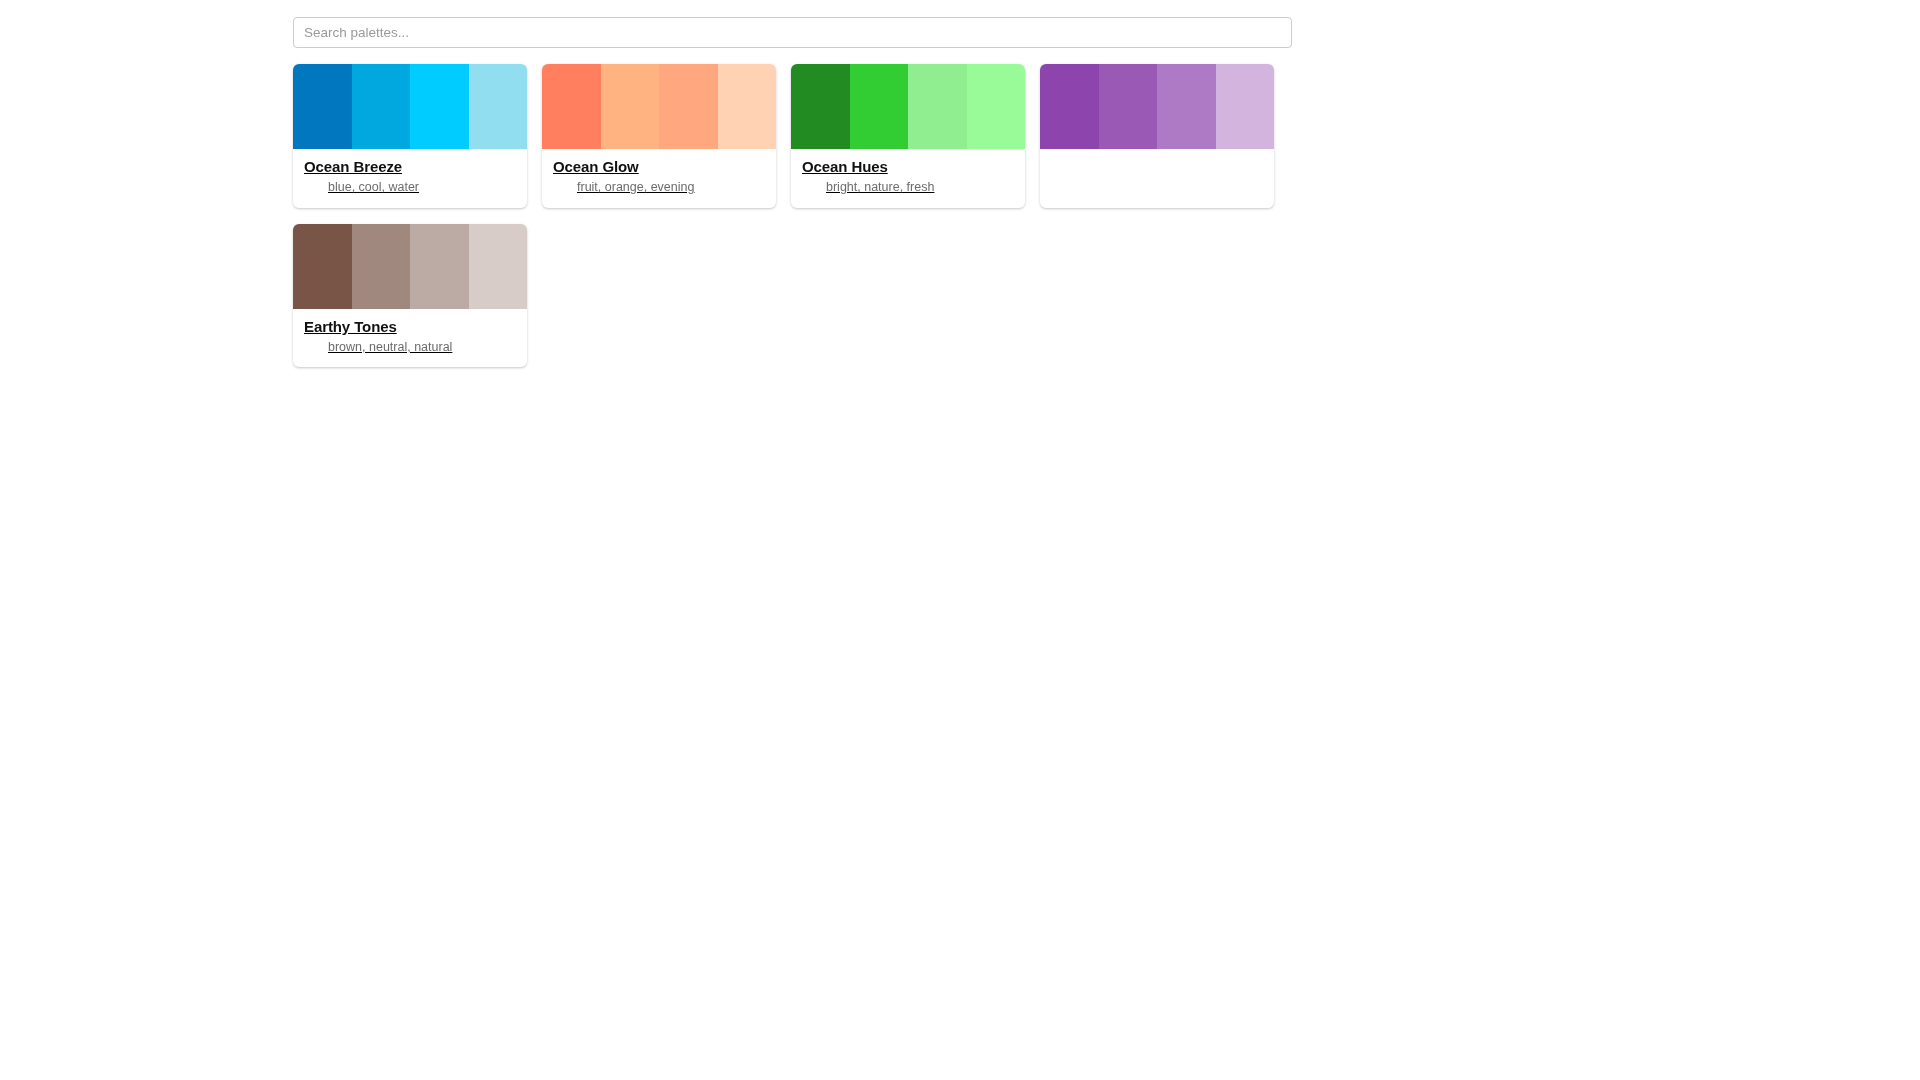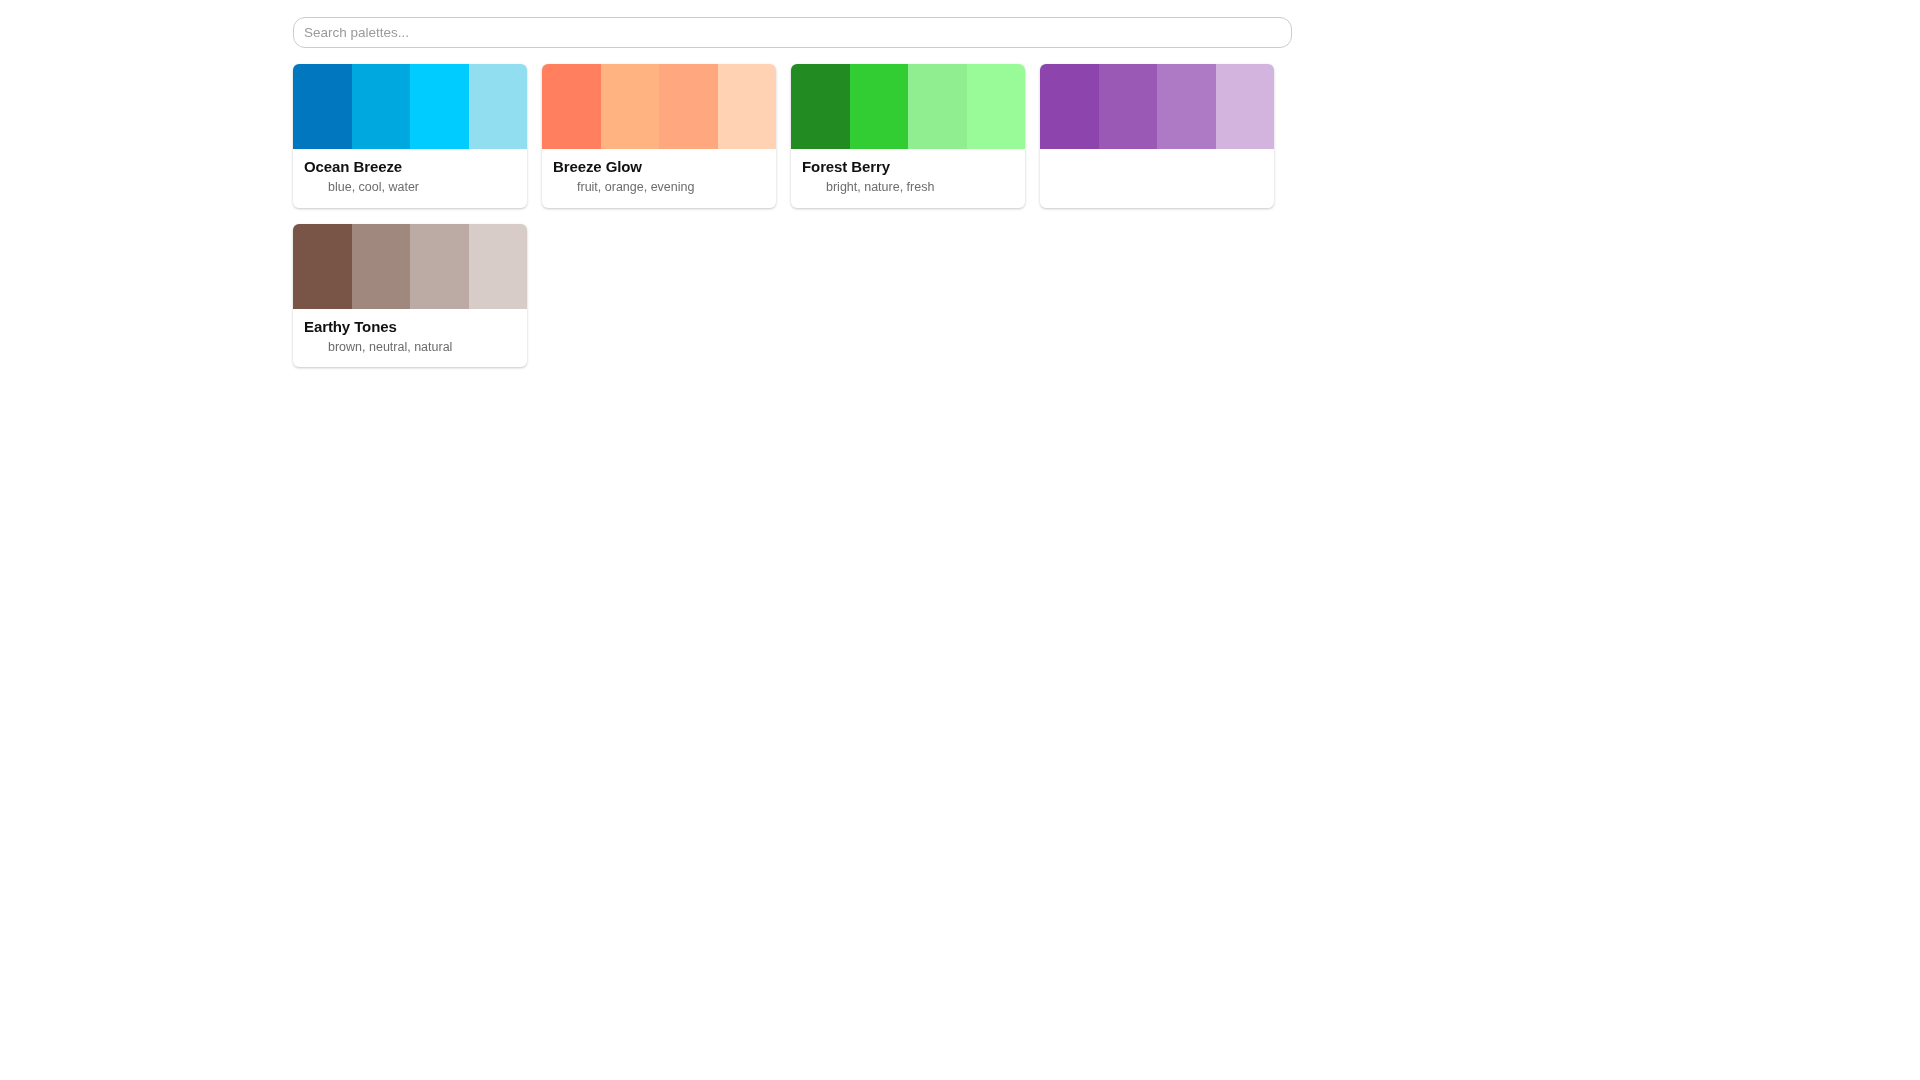--- a/index.html
+++ b/index.html
@@ -26,21 +26,21 @@
     position: absolute;
     left: 293px;
     top: 17px;
     width: 999px;
     height: 31px;
   }
   .search-input {
     width: 100%;
     height: 100%;
     border: 1px solid #cfcbc8;
-    border-radius: 12px;
+    border-radius: 4px;
     background: #ffffff;
     padding: 0 10px;
     font-family: "Liberation Sans", sans-serif;
     font-size: 13.5px;
     color: #2b2b2b;
     outline: none;
   }
   .search-input::placeholder {
     color: #9a9a9a;
     opacity: 1;
@@ -60,20 +60,21 @@
 
   .palette-card {
     width: 234px;
     background: #ffffff;
     border-radius: 6px;
     box-shadow: 0 1px 3px rgba(0,0,0,0.14), 0 1px 2px rgba(0,0,0,0.09);
     overflow: hidden;
     display: flex;
     flex-direction: column;
     cursor: pointer;
+    text-decoration: underline;
   }
 
   .swatch-strip {
     display: flex;
     width: 100%;
     height: 85px;
   }
   .swatch {
     flex: 1 1 0;
     height: 100%;
@@ -122,33 +123,33 @@
         </div>
       </div>
       <div class="palette-card">
         <div class="swatch-strip">
           <div class="swatch" style="background: rgb(255, 127, 95);"></div>
           <div class="swatch" style="background: rgb(255, 179, 128);"></div>
           <div class="swatch" style="background: rgb(255, 168, 127);"></div>
           <div class="swatch" style="background: rgb(255, 210, 179);"></div>
         </div>
         <div class="card-body">
-          <div class="card-title">Breeze Glow</div>
+          <div class="card-title">Ocean Glow</div>
           <div class="card-tags">fruit, orange, evening</div>
         </div>
       </div>
       <div class="palette-card">
         <div class="swatch-strip">
           <div class="swatch" style="background: rgb(34, 139, 34);"></div>
           <div class="swatch" style="background: rgb(50, 205, 50);"></div>
           <div class="swatch" style="background: rgb(144, 238, 144);"></div>
           <div class="swatch" style="background: rgb(152, 251, 152);"></div>
         </div>
         <div class="card-body">
-          <div class="card-title">Forest Berry</div>
+          <div class="card-title">Ocean Hues</div>
           <div class="card-tags">bright, nature, fresh</div>
         </div>
       </div>
       <div class="palette-card">
         <div class="swatch-strip">
           <div class="swatch" style="background: rgb(142, 68, 173);"></div>
           <div class="swatch" style="background: rgb(155, 89, 182);"></div>
           <div class="swatch" style="background: rgb(175, 122, 197);"></div>
           <div class="swatch" style="background: rgb(210, 180, 222);"></div>
         </div>

